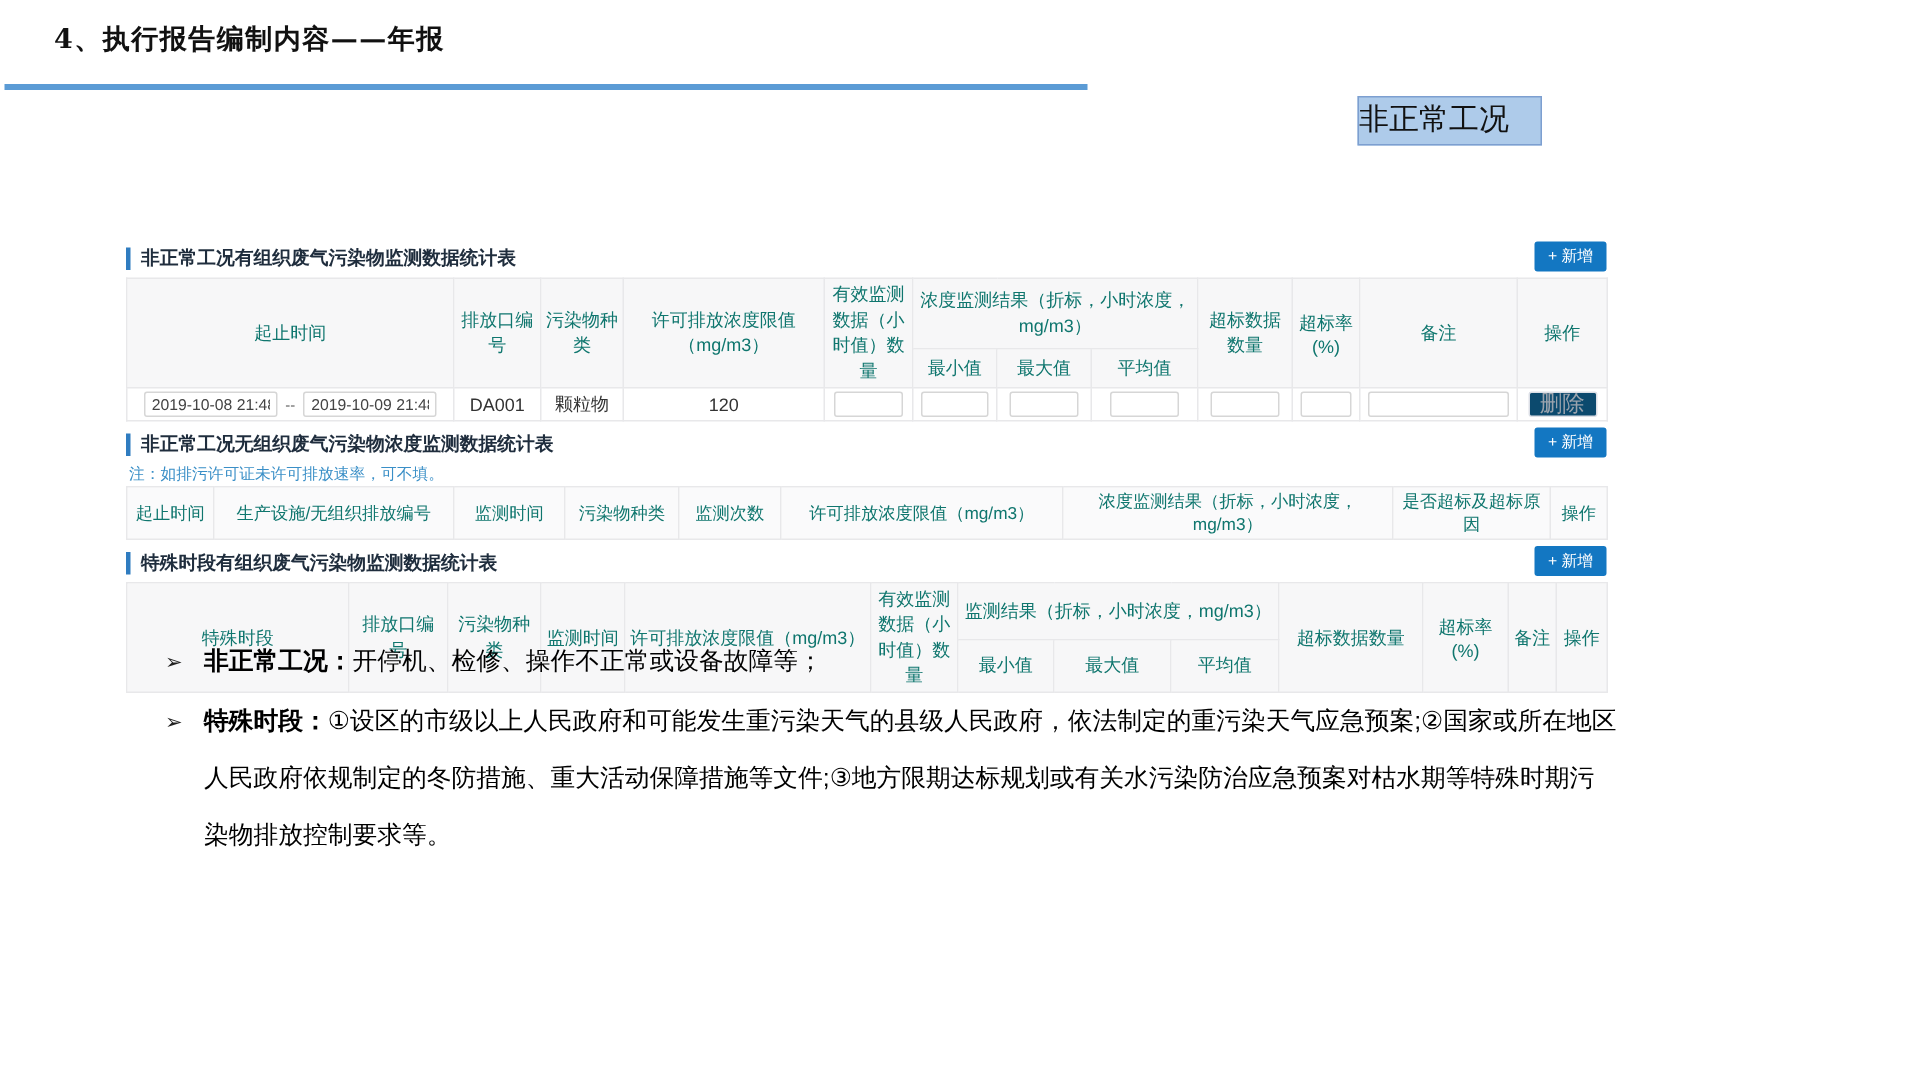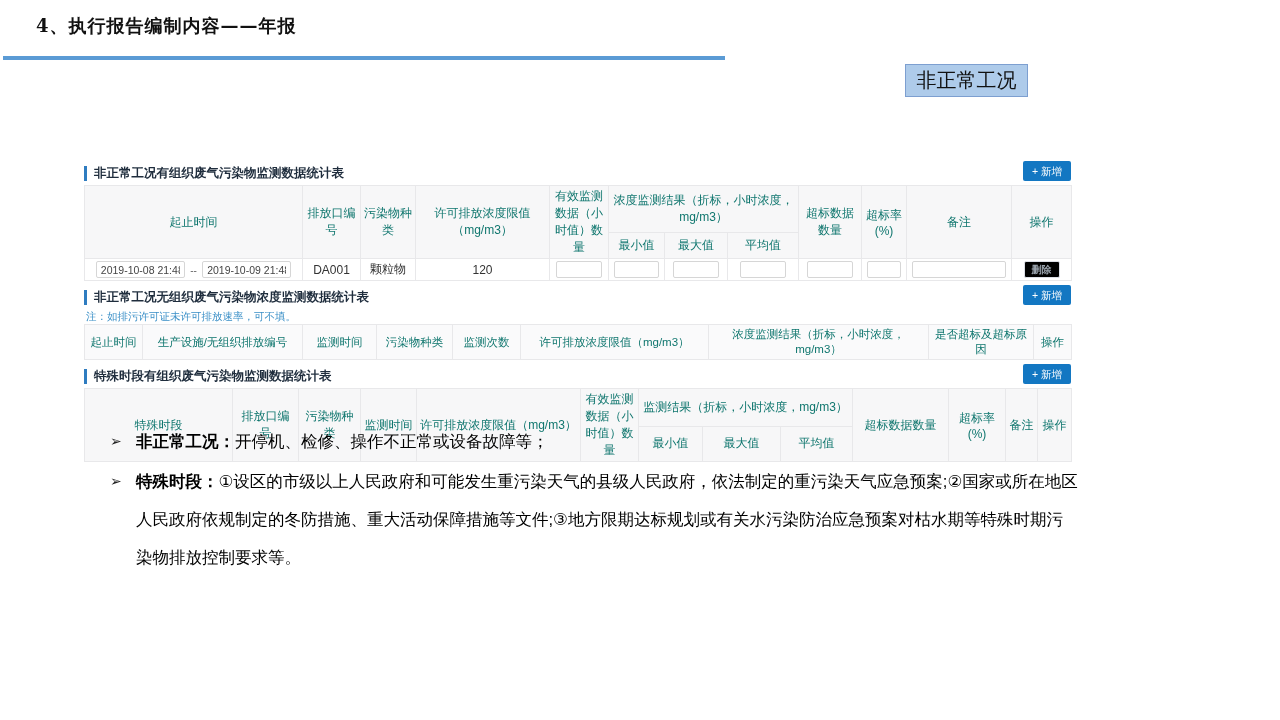--- a/index.html
+++ b/index.html
@@ -6,21 +6,21 @@
   .slide{position:relative;width:1280px;height:720px;background:#ffffff;overflow:hidden;
          font-family:"Liberation Sans","DejaVu Sans",sans-serif;}
 
   
   .main-title{position:absolute;left:36px;top:14px;font-size:18px;font-weight:bold;
               color:#111;font-family:"DejaVu Serif","Liberation Serif",serif;letter-spacing:1px;}
   .accent-line{position:absolute;left:3px;top:56px;width:722px;height:4px;background:#5B9BD5;}
   .section-label{position:absolute;left:58px;top:61px;width:334px;height:39px;background:#FFFFCC;
                  font-size:19px;font-weight:bold;color:#000;line-height:39px;padding-left:12px;box-sizing:border-box;}
   .badge{position:absolute;left:905px;top:64px;width:123px;height:33px;background:#AECBEA;
-         border:1px solid #7d9fd0;box-sizing:border-box;text-align:center;line-height:31px;
+         border:1px solid #7d9fd0;box-sizing:border-box;text-align:left;line-height:31px;
          font-size:20px;color:#111;}
 
   
   .tables{position:absolute;left:84px;top:159px;width:987px;}
   .sec-head{position:relative;height:22px;margin-top:4px;}
   .sec-title{display:inline-block;border-left:3px solid #2f7cc0;padding-left:7px;
              font-size:12.5px;font-weight:bold;color:#1f2d3d;line-height:15px;margin-top:2px;}
   .add-btn{position:absolute;right:0;top:-2px;background:#1377C2;color:#fff;font-size:10.5px;
            padding:4px 9px;border-radius:2px;border:none;cursor:pointer;line-height:12px;}
   .note{font-size:10.5px;color:#3A8FC7;margin:1px 0 2px 2px;line-height:12px;}
@@ -37,22 +37,22 @@
   .t3 thead tr:first-child th{height:27px;}
   .t3 thead tr:nth-child(2) th{height:25px;}
 
   input.cellinput{border:1px solid #d6d6d6;border-radius:2px;height:17px;background:#fff;
                   font-size:10.5px;color:#444;padding:0 4px;box-sizing:border-box;
                   font-family:"Liberation Sans",sans-serif;}
   .date-input{width:89px;}
   .mini-input{width:90%;max-width:46px;}
   .remark-input{width:95%;}
   .sep{font-size:10px;color:#666;margin:0 2px;}
-  .del-btn{border:1px solid #dcdfe6;background:#000000;color:#9aa3ad;font-size:10px;
-           padding:2px 7px;border-radius:2px;cursor:pointer;line-height:11px;font-weight:bold;}
+  .del-btn{border:1px solid #dcdfe6;background:#0c4a6e;color:#9aa3ad;font-size:15px;
+           padding:2px 7px;border-radius:2px;cursor:pointer;line-height:11px;}
 
   
   .bullets{position:absolute;left:110px;top:422px;width:968px;}
   .bullet{position:relative;padding-left:26px;font-size:16.5px;color:#000;
           line-height:38px;margin-bottom:2px;}
   .bullet .marker{position:absolute;left:0;top:0;font-size:14px;color:#222;}
   .bullet b{font-weight:bold;margin-top:44px;}
 </style>
 </head>
 <body>

